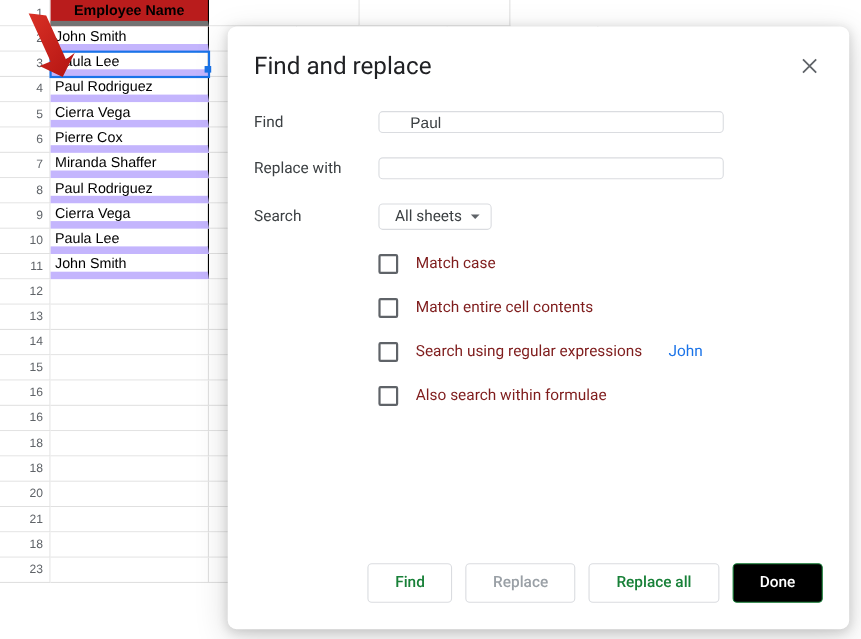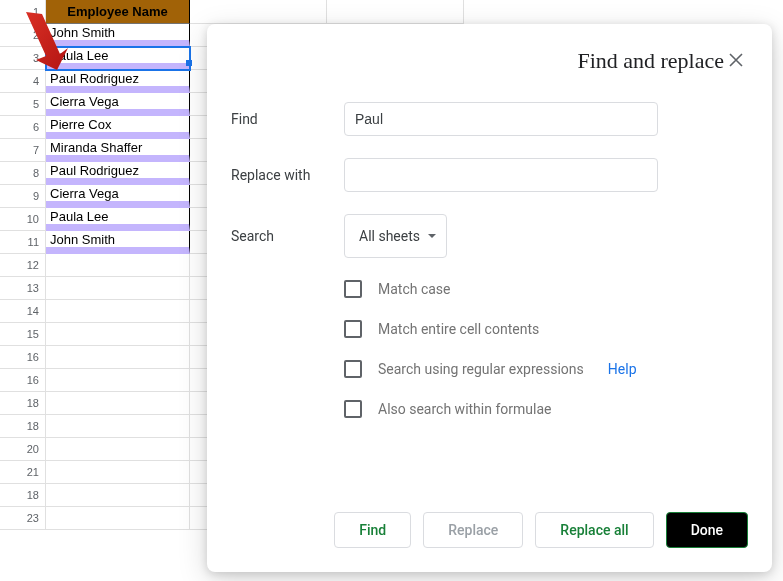--- a/index.html
+++ b/index.html
@@ -49,28 +49,28 @@
       flex: 1;
       position: relative;
     }
     .col-headers {
       display: flex;
       height: 24px;
     }
     .col-header {
       height: 24px;
       border-right: 1px solid #000;
-      border-bottom: 1px solid #737373;
+      border-bottom: 5px solid #737373;
       display: flex;
       align-items: center;
       justify-content: center;
       font-weight: bold;
       font-size: 13px;
       color: #000;
-      background: #a16207;
+      background: #b91c1c;
     }
     .col-header.colA { width: 144px; }
     .col-header.colB { width: 80px; border-right: 1px solid #e0e0e0; }
     .col-header.colC { width: 137px; border-right: 1px solid #e0e0e0; background:#fff; border-bottom:1px solid #e0e0e0;}
     .col-header.colD { width: 137px; border-right: 1px solid #e0e0e0; background:#fff; border-bottom:1px solid #e0e0e0;}
     .grid-rows {
       display: flex;
       flex-direction: column;
     }
     .grid-row {
@@ -119,24 +119,23 @@
       width: 565px;
       height: 548px;
       background: #fff;
       border-radius: 8px;
       box-shadow: 0 2px 10px rgba(0,0,0,0.15), 0 8px 30px rgba(0,0,0,0.15);
       padding: 24px;
       font-family: "Google Sans", Roboto, Arial, sans-serif;
     }
     .dialog-header {
       display: flex;
-      justify-content: flex-end;
+      justify-content: space-between;
       align-items: flex-start;
       margin-bottom: 28px;
-      font-family: Liberation Serif, serif;
     }
     .dialog-title {
       font-size: 22px;
       font-weight: 400;
       color: #202124;
     }
     .close-btn {
       width: 24px;
       height: 24px;
       display: flex;
@@ -155,30 +154,30 @@
       margin-bottom: 22px;
     }
     .form-label {
       width: 113px;
       font-size: 14px;
       color: #3c4043;
     }
     .form-input {
       flex: 1;
       max-width: 314px;
-      height: 34px;
+      height: 20px;
       border: 1px solid #dadce0;
       border-radius: 4px;
-      padding: 0 10px;
+      padding: 0 28px;
       font-size: 14px;
       color: #3c4043;
       outline: none;
     }
     .dropdown {
-      height: 44px;
+      height: 24px;
       border: 1px solid #dadce0;
       border-radius: 4px;
       padding: 0 10px 0 14px;
       display: flex;
       align-items: center;
       font-size: 14px;
       color: #3c4043;
       cursor: pointer;
       gap: 8px;
     }
@@ -201,21 +200,21 @@
     .checkbox {
       width: 18px;
       height: 18px;
       border: 2px solid #5f6368;
       border-radius: 2px;
       cursor: pointer;
       flex-shrink: 0;
     }
     .checkbox-label {
       font-size: 14px;
-      color: #737373;
+      color: #7f1d1d;
     }
     .help-link {
       color: #1a73e8;
       font-size: 14px;
       margin-left: 8px;
       cursor: pointer;
     }
     
     .dialog-buttons {
       position: absolute;
@@ -480,21 +479,21 @@
       <div class="checkbox"></div>
       <span class="checkbox-label">Match case</span>
     </div>
     <div class="checkbox-row">
       <div class="checkbox"></div>
       <span class="checkbox-label">Match entire cell contents</span>
     </div>
     <div class="checkbox-row">
       <div class="checkbox"></div>
       <span class="checkbox-label">Search using regular expressions</span>
-      <span class="help-link">Help</span>
+      <span class="help-link">John</span>
     </div>
     <div class="checkbox-row">
       <div class="checkbox"></div>
       <span class="checkbox-label">Also search within formulae</span>
     </div>
   </div>
 
   <div class="dialog-buttons">
     <button class="btn btn-outline">Find</button>
     <button class="btn btn-outline disabled">Replace</button>

